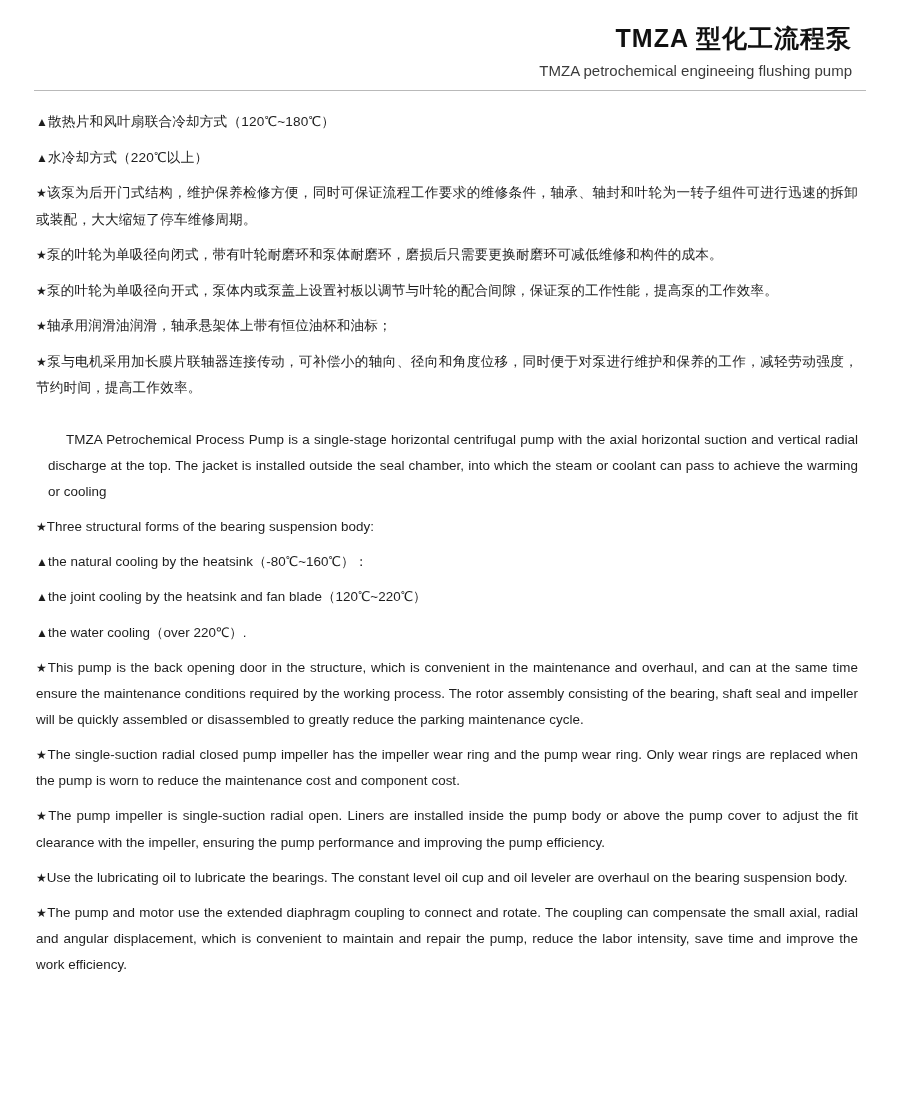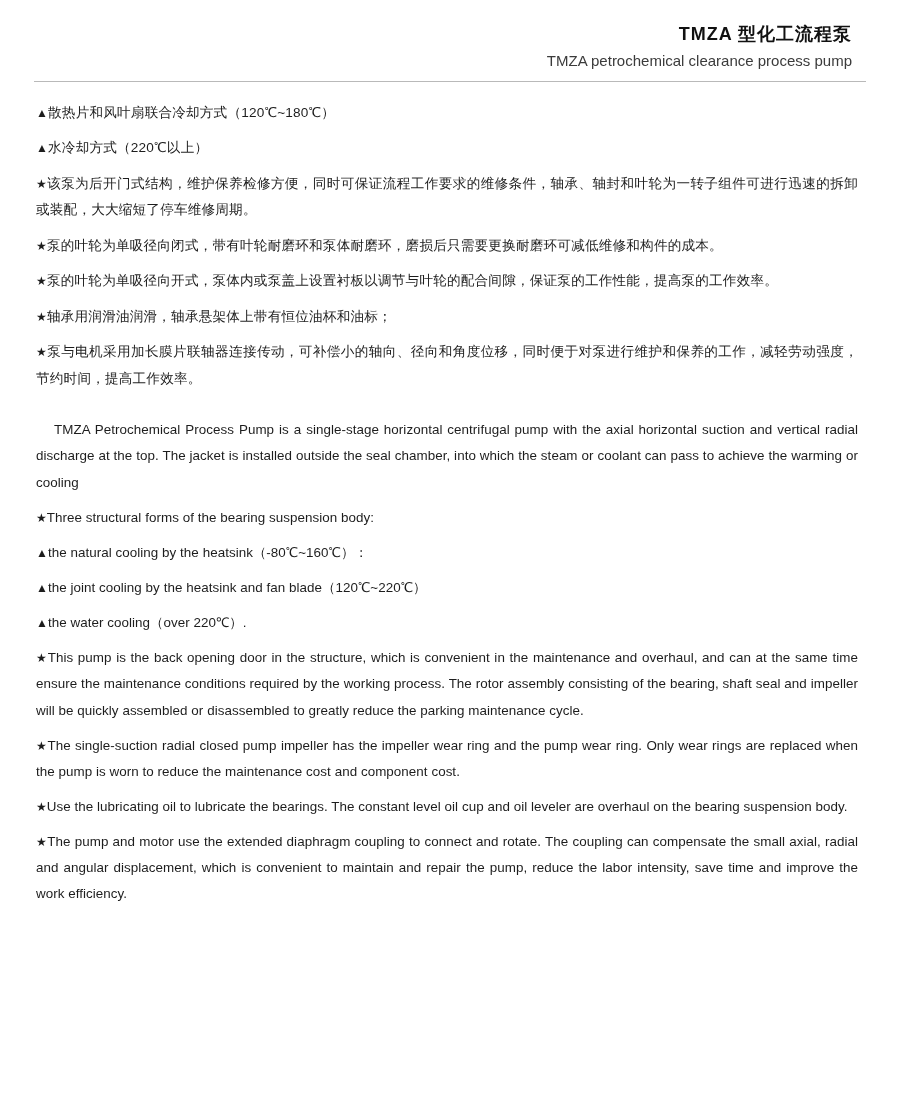--- a/index.html
+++ b/index.html
@@ -19,21 +19,21 @@
     min-height: 1100px;
     box-sizing: border-box;
     padding: 22px 34px 20px 34px;
     position: relative;
   }
   .header {
     text-align: right;
     padding-right: 14px;
   }
   .header .title-cn {
-    font-size: 18px;
+    font-size: 25px;
     font-weight: bold;
     letter-spacing: 1px;
     color: #111;
     line-height: 1.35;
   }
   .header .title-en {
     font-size: 15px;
     color: #3b3b3b;
     margin-top: 5px;
     line-height: 1.3;
@@ -56,36 +56,37 @@
   p.cn {
     font-size: 13.6px;
     letter-spacing: 0.2px;
   }
   p.en {
     font-size: 13.4px;
     letter-spacing: 0.05px;
   }
   p.indent {
     text-indent: 18px;
+    margin-left: 12px;
   }
   .gap-md { margin-bottom: 22px; }
   .marker {
     font-size: 12px;
     color: #1d1d1d;
   }
   .spacer-block { height: 16px; }
 </style>
 </head>
 <body>
 
 <div class="page">
 
   <div class="header">
     <div class="title-cn">TMZA 型化工流程泵</div>
-    <div class="title-en">TMZA petrochemical clearance process pump</div>
+    <div class="title-en">TMZA petrochemical engineeing flushing pump</div>
   </div>
 
   <hr class="rule">
 
   <div class="body-block">
 
     <p class="line cn"><span class="marker">▲</span><span>散热片和风叶扇联合冷却方式（120℃~180℃）</span></p>
 
     <p class="line cn"><span class="marker">▲</span><span>水冷却方式（220℃以上）</span></p>
 
@@ -110,20 +111,21 @@
     <p class="line en"><span class="marker">▲</span><span>the natural cooling by the heatsink（-80℃~160℃）：</span></p>
 
     <p class="line en"><span class="marker">▲</span><span>the joint cooling  by the heatsink and fan blade（120℃~220℃）</span></p>
 
     <p class="line en"><span class="marker">▲</span><span>the water cooling（over 220℃）.</span></p>
 
     <p class="line en"><span class="marker">★</span><span>This pump is the back opening door in the structure, which is convenient in the maintenance and overhaul, and can at the same time ensure the maintenance conditions required by the working process. The rotor assembly consisting of the bearing, shaft seal and impeller will be quickly assembled or disassembled to greatly reduce the parking maintenance cycle.</span></p>
 
     <p class="line en"><span class="marker">★</span><span>The single-suction radial closed pump impeller has the impeller wear ring and the pump wear ring. Only wear rings are replaced when the pump is worn to reduce the maintenance cost and component cost.</span></p>
 
+    <p class="line en"><span class="marker">★</span><span>The pump impeller is single-suction radial open. Liners are installed inside the pump body or above the pump cover to adjust the fit clearance with the impeller, ensuring the pump performance and improving the pump efficiency.</span></p>
 
 
     <p class="line en"><span class="marker">★</span><span>Use the lubricating oil to lubricate the bearings. The constant level oil cup and oil leveler are overhaul on the bearing suspension body.</span></p>
 
     <p class="line en"><span class="marker">★</span><span>The pump and motor use the extended diaphragm coupling to connect and rotate. The coupling can compensate the small axial, radial and angular displacement, which is convenient to maintain and repair the pump, reduce the labor intensity, save time and improve the work efficiency.</span></p>
 
   </div>
 </div>
 
 </body></html>

